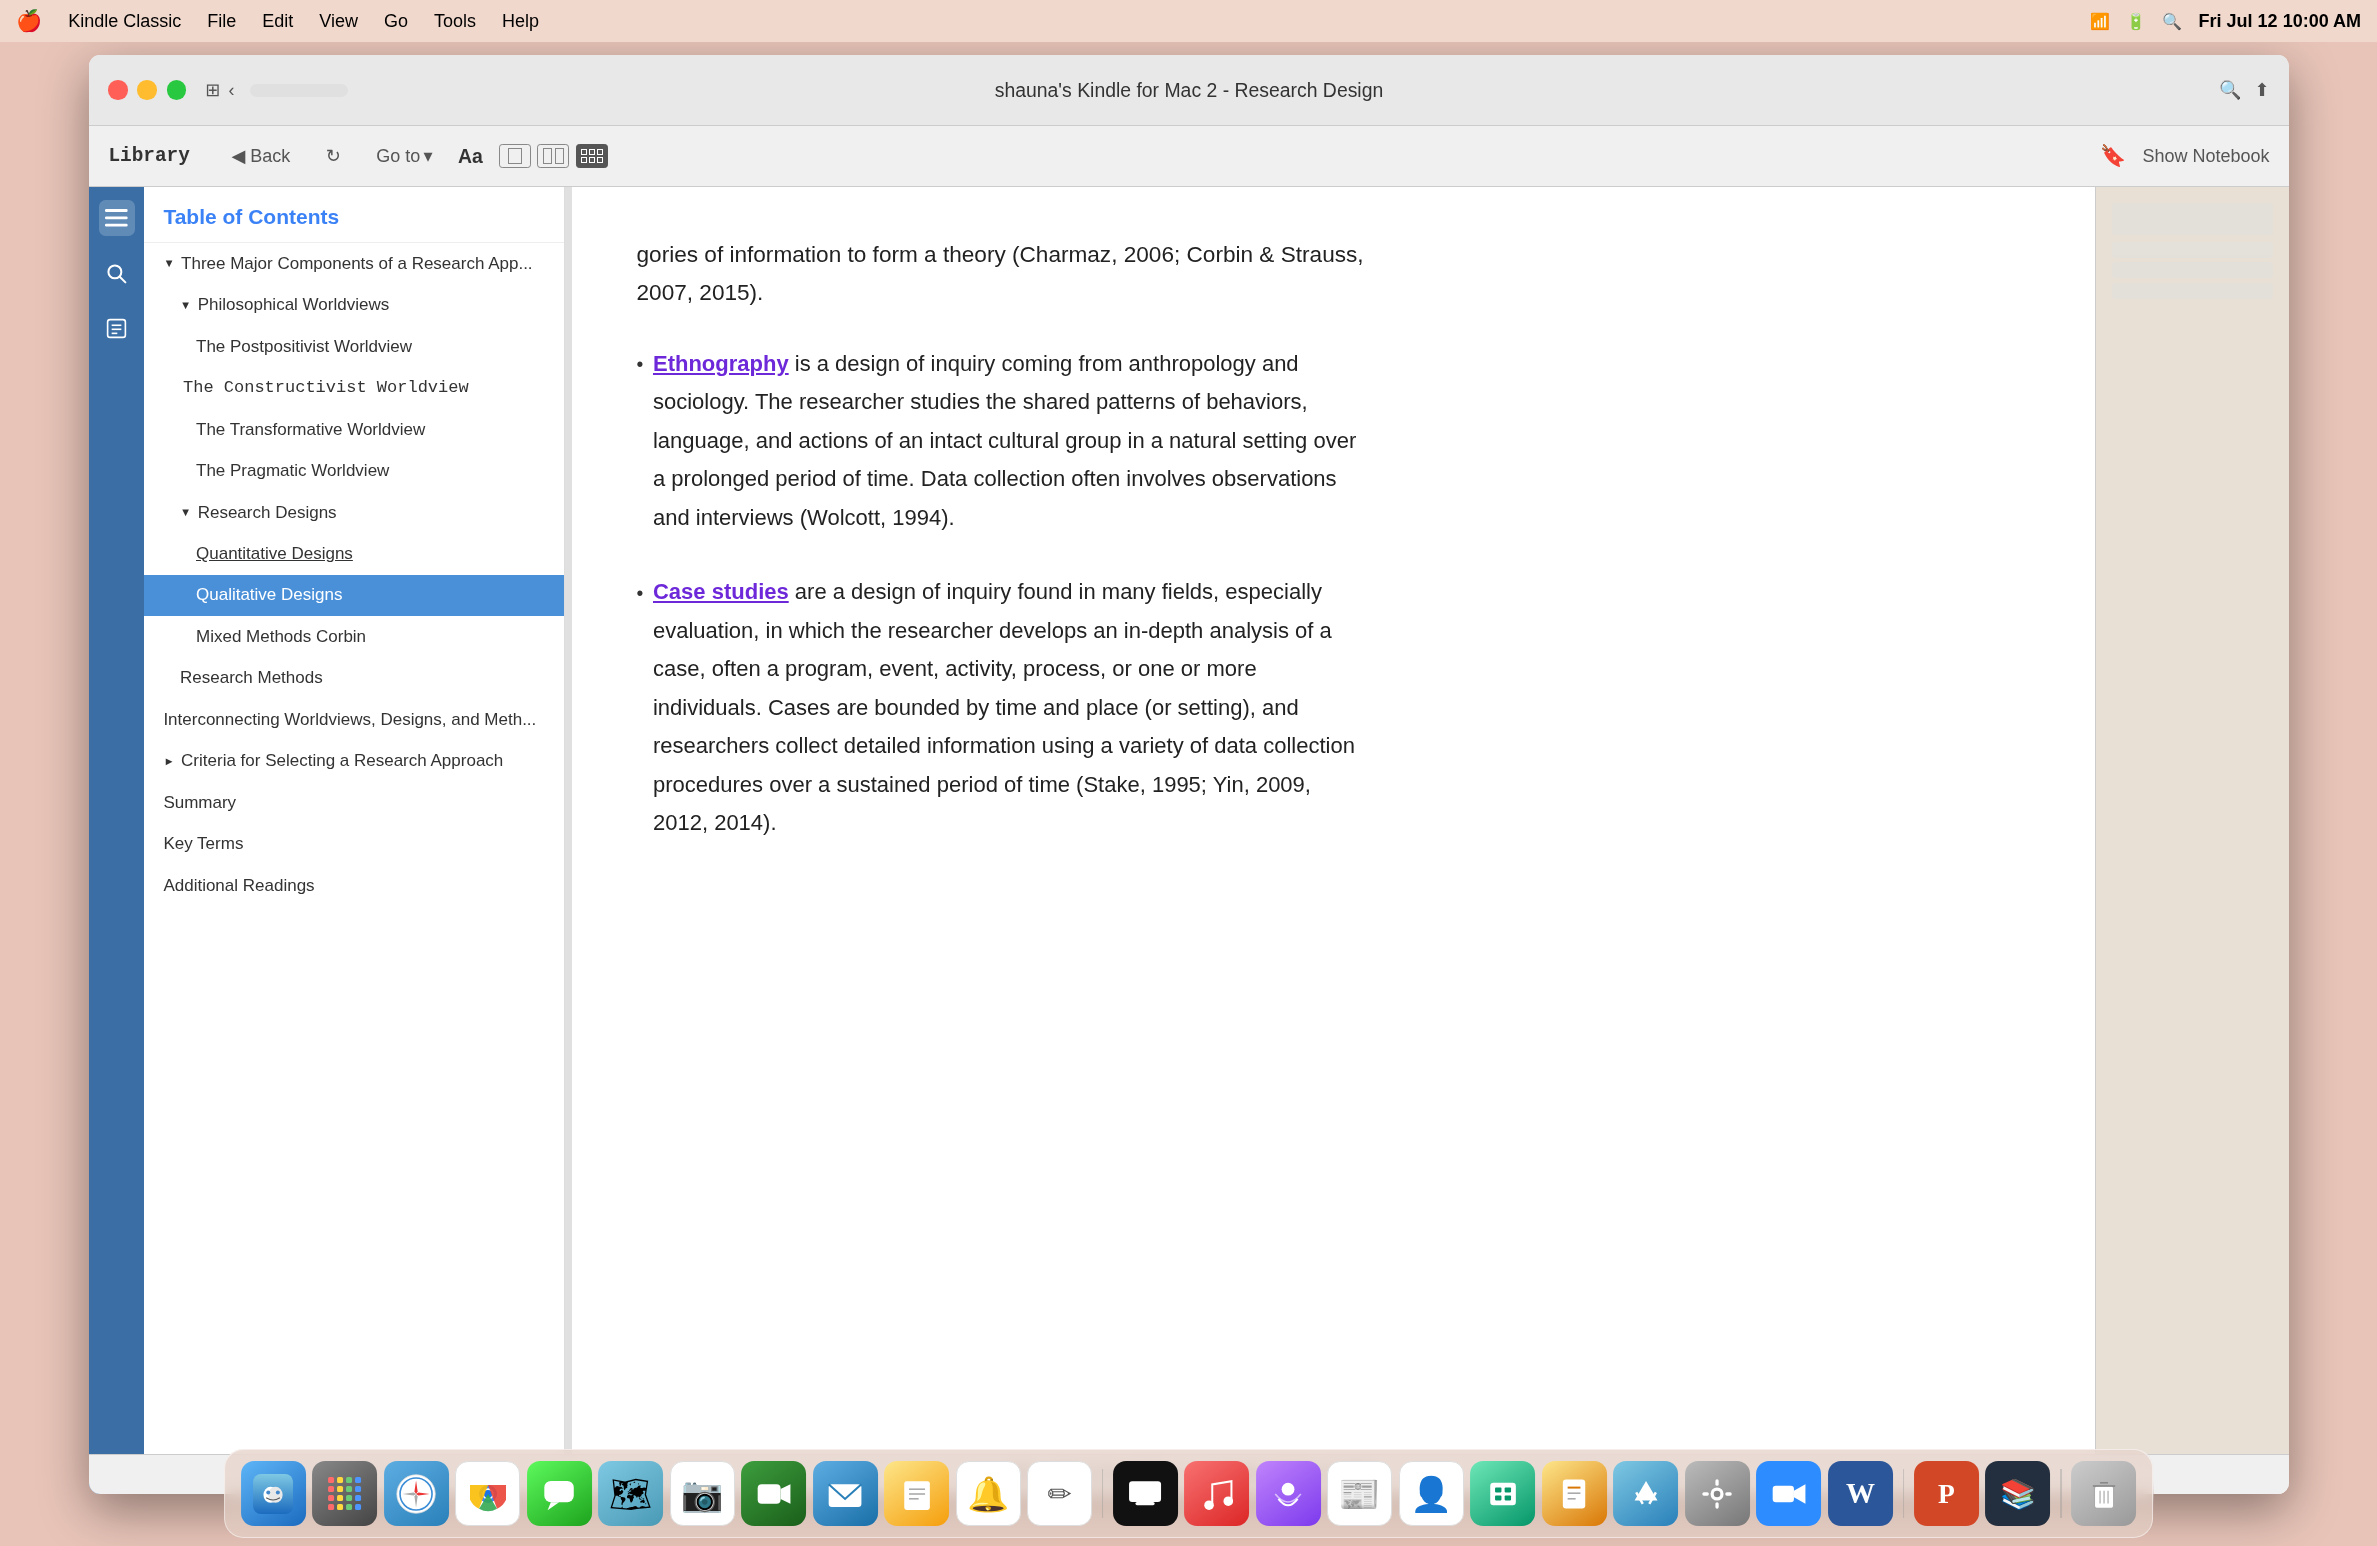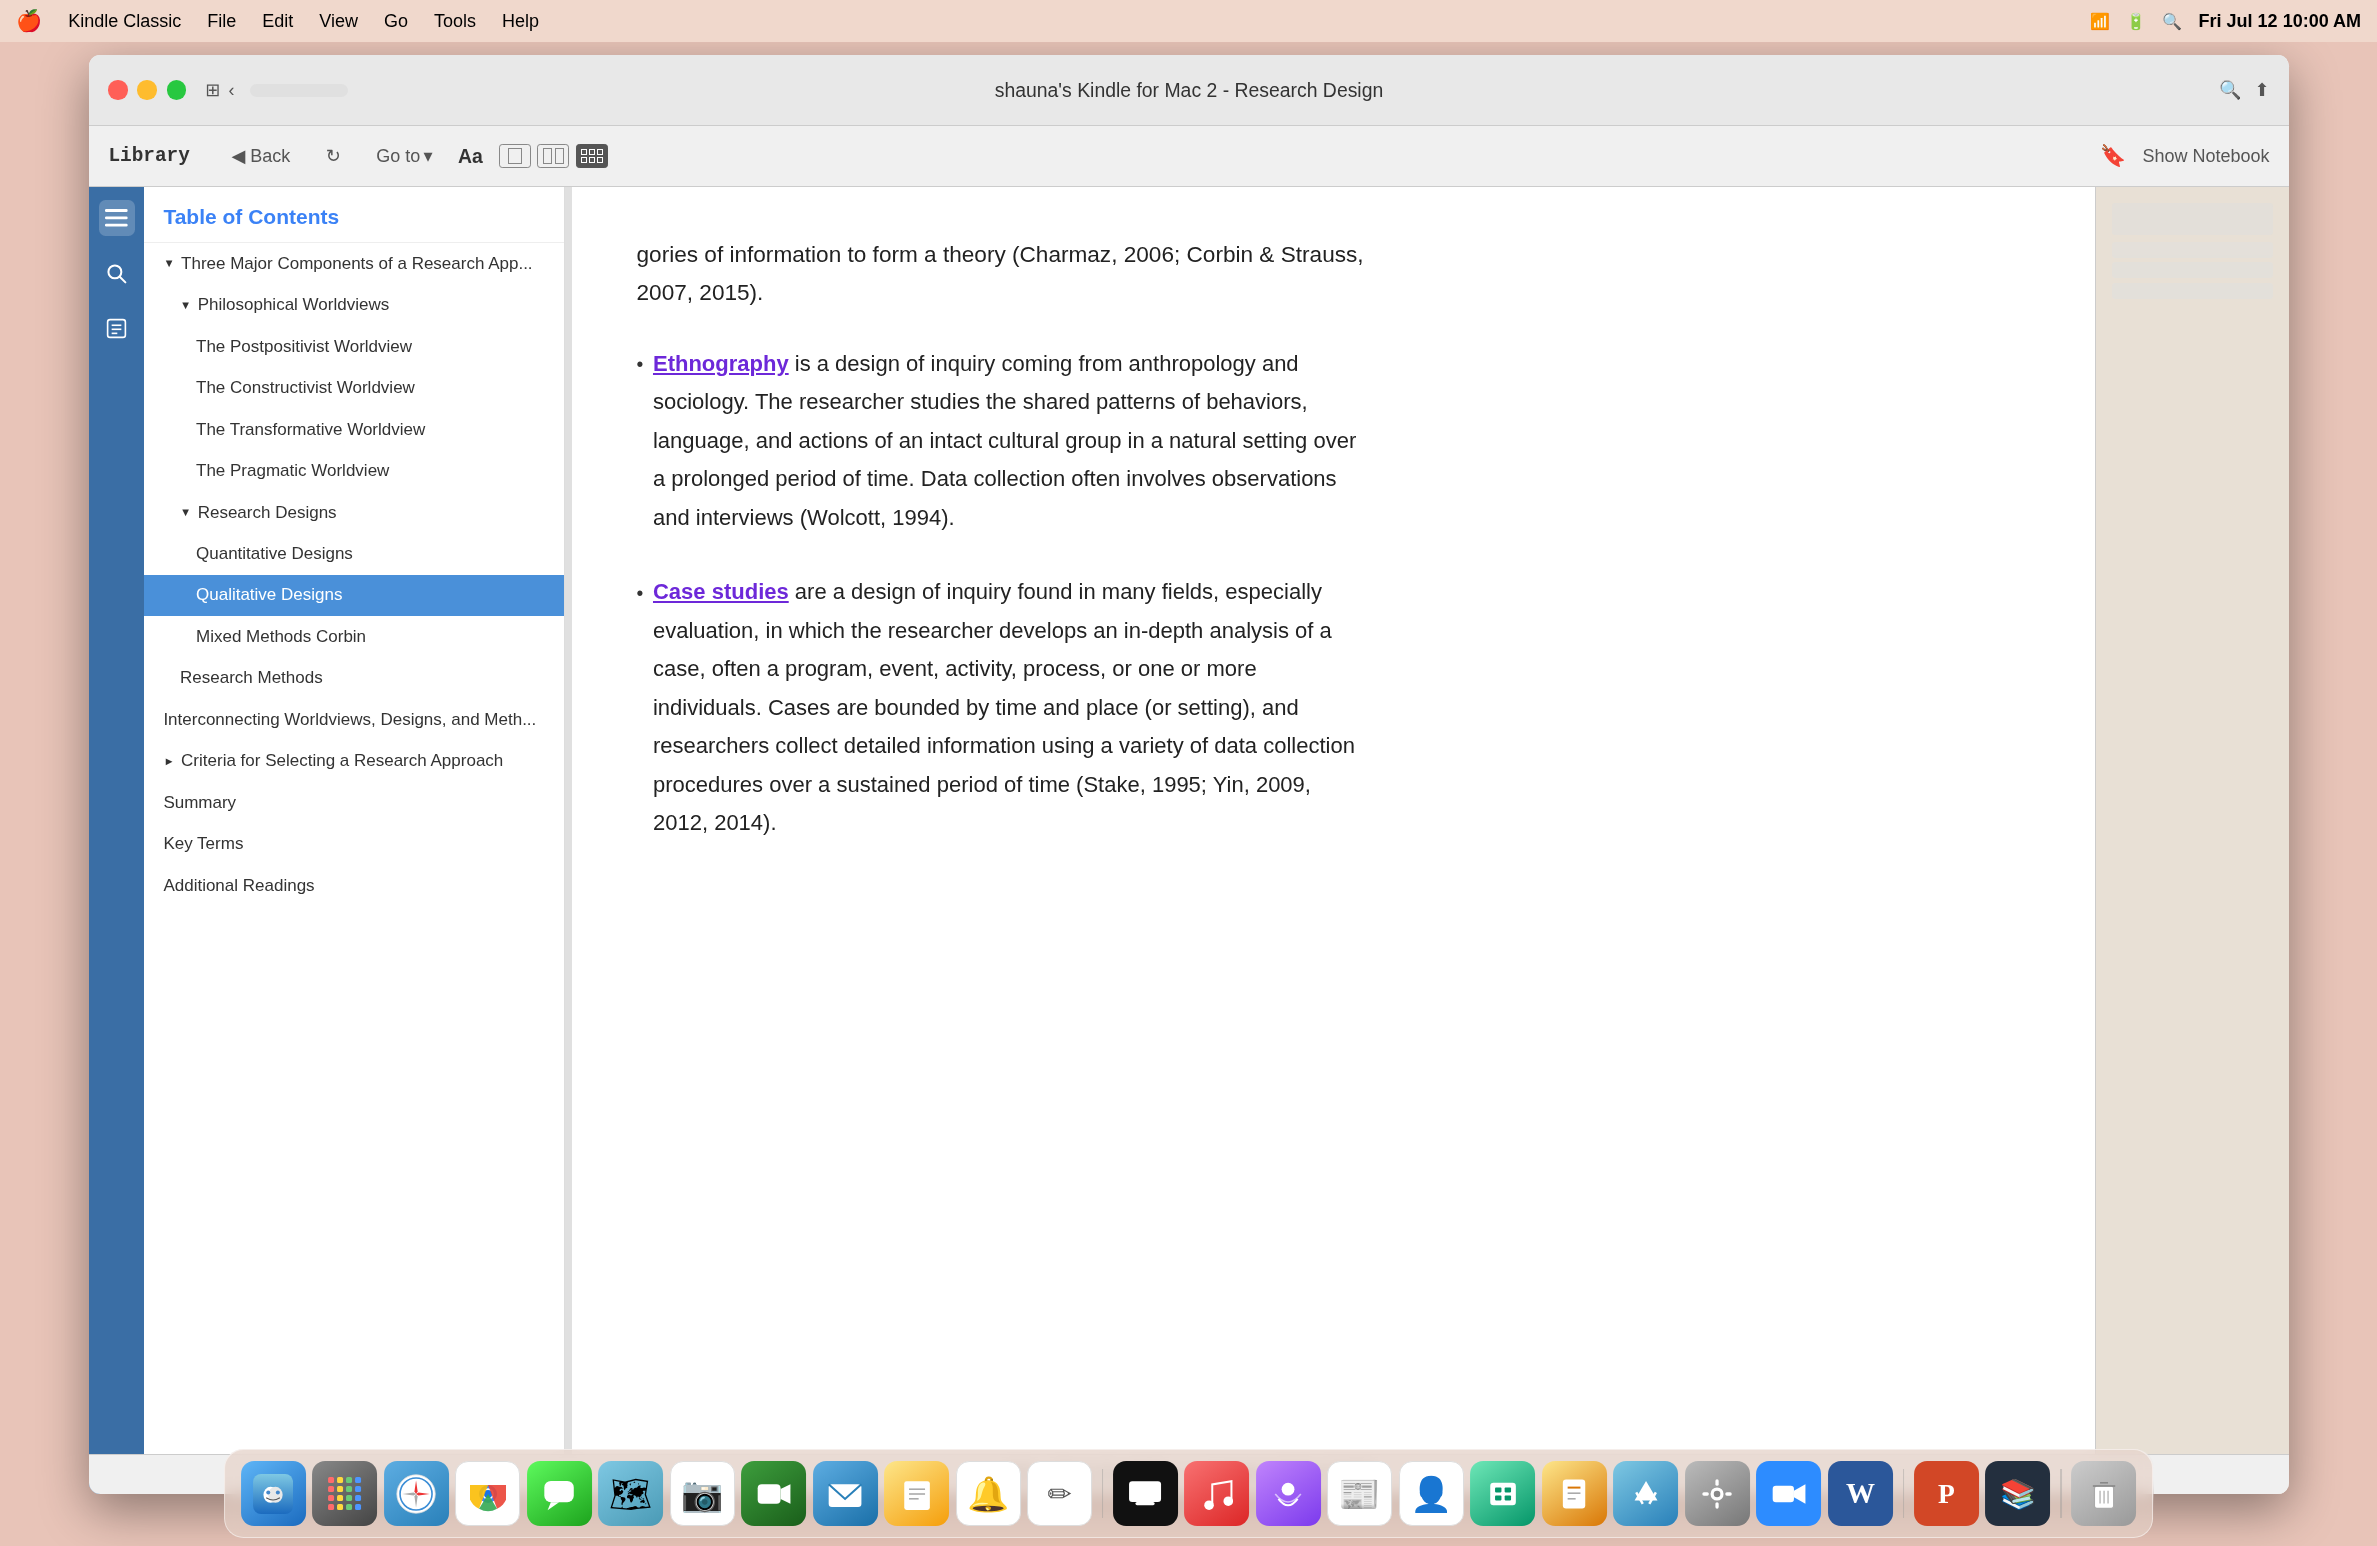--- a/index.html
+++ b/index.html
@@ -470,34 +470,34 @@
         <span class="toc-arrow">▼</span>
         <span>Three Major Components of a Research App...</span>
       </div>
       <div class="toc-item level3" style="padding-left:36px;">
         <span class="toc-arrow">▼</span>
         <span>Philosophical Worldviews</span>
       </div>
       <div class="toc-item level4" style="padding-left:52px;">
         <span>The Postpositivist Worldview</span>
       </div>
-      <div class="toc-item level4" style="padding-left:52px;">
+      <div class="toc-item level4" style="padding-left:39px;font-family:Liberation Mono, monospace;">
         <span>The Constructivist Worldview</span>
       </div>
       <div class="toc-item level4" style="padding-left:52px;">
         <span>The Transformative Worldview</span>
       </div>
       <div class="toc-item level4" style="padding-left:52px;">
         <span>The Pragmatic Worldview</span>
       </div>
       <div class="toc-item level3" style="padding-left:36px;">
         <span class="toc-arrow">▼</span>
         <span>Research Designs</span>
       </div>
-      <div class="toc-item level4" style="padding-left:52px;">
+      <div class="toc-item level4" style="padding-left:52px;text-decoration:underline;">
         <span>Quantitative Designs</span>
       </div>
       <div class="toc-item level4 active" style="padding-left:52px;align-items:flex-end;">
         <span>Qualitative Designs</span>
       </div>
       <div class="toc-item level4" style="padding-left:52px;">
         <span>Mixed Methods Corbin</span>
       </div>
       <div class="toc-item level3" style="padding-left:36px;">
         <span>Research Methods</span>

